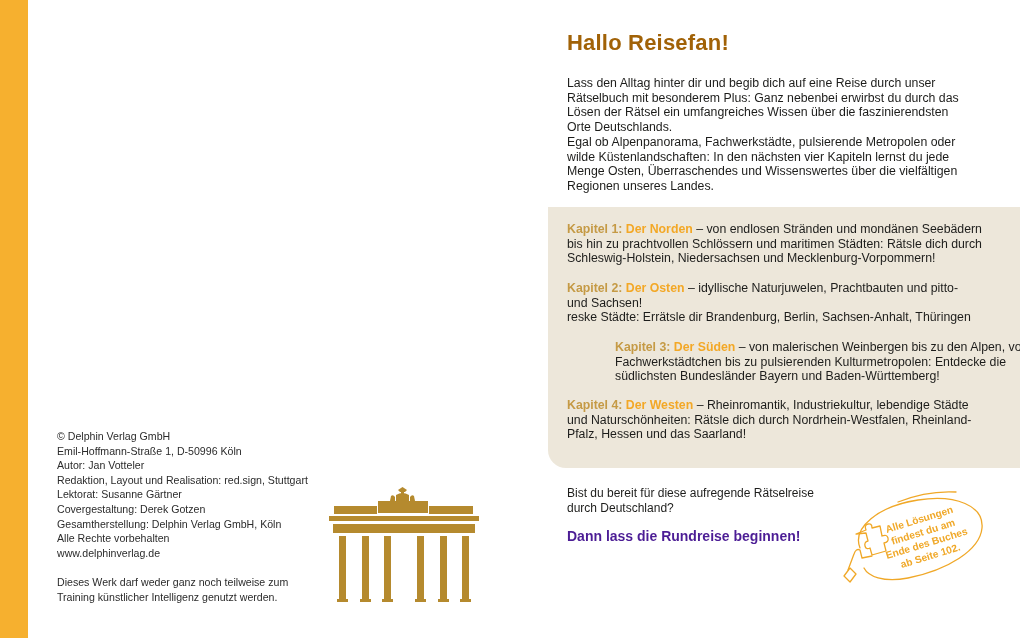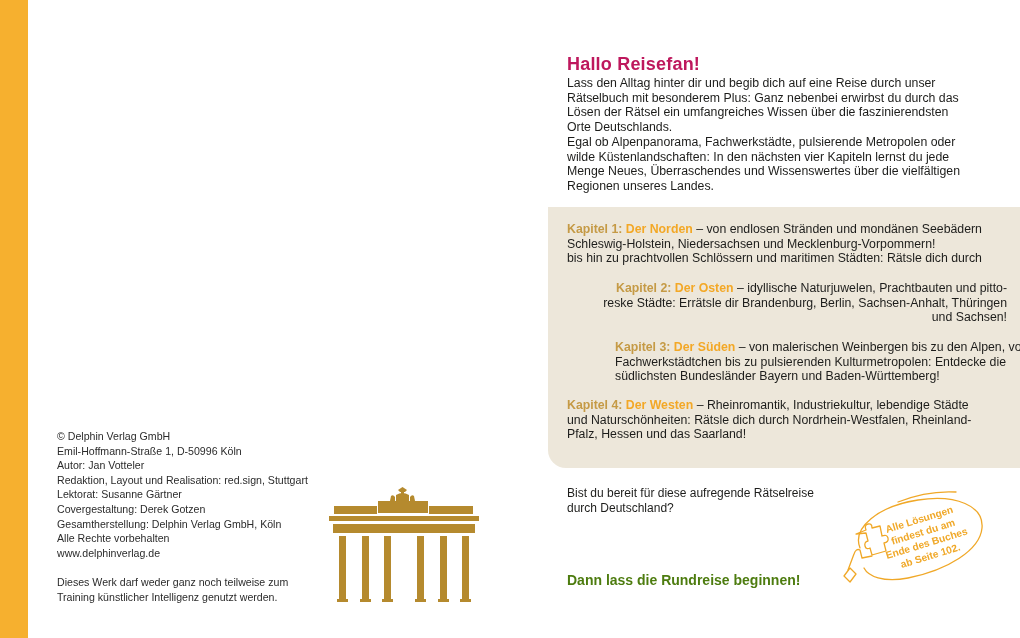--- a/index.html
+++ b/index.html
@@ -22,22 +22,22 @@
   .ai-note {
     position: absolute; left: 57px; top: 575px; width: 270px;
     font-size: 10.6px; line-height: 14.6px; color: #2b2b2b;
   }
   .ai-note .line { display: block; white-space: nowrap; }
   .gate {
     position: absolute; left: 329px; top: 487px; width: 150px; height: 116px;
   }
   
   .title {
-    position: absolute; left: 567px; top: 54px;
-    font-size: 18px; font-weight: 700; color: #be185d; letter-spacing: 0.2px;
+    position: absolute; left: 567px; top: 30px;
+    font-size: 22px; font-weight: 700; color: #a16207; letter-spacing: 0.2px;
     margin: 0;
   }
   .intro {
     position: absolute; left: 567px; top: 76px; width: 420px;
     font-size: 12.3px; line-height: 14.7px; color: #1d1d1b;
   }
   .intro .line { display: block; white-space: nowrap; }
   .chapters {
     position: absolute; left: 548px; top: 207px; width: 472px; height: 261px;
     background: #ede7da;
@@ -50,21 +50,21 @@
   .chapter .line { display: block; white-space: nowrap; }
   .chapter .ch-num { color: #c59a45; font-weight: 700; }
   .chapter .ch-name { color: #f3a826; font-weight: 700; }
   .closing {
     position: absolute; left: 567px; top: 486px; width: 280px;
     font-size: 12px; line-height: 14.7px; color: #1d1d1b;
   }
   .closing .line { display: block; white-space: nowrap; }
   .cta {
     position: absolute; left: 567px; top: 528px;
-    font-size: 14px; font-weight: 700; color: #4d7c0f; white-space: nowrap; margin-top: 44px;
+    font-size: 14px; font-weight: 700; color: #4c1d95; white-space: nowrap;
   }
   .stamp {
     position: absolute; left: 838px; top: 488px; width: 150px; height: 100px;
   }
   .stamp-text {
     position: absolute; left: 870px; top: 513px; width: 110px;
     transform: rotate(-17deg); transform-origin: 50% 50%;
     font-size: 10.2px; line-height: 12.6px; font-weight: 700;
     color: #f0a828; text-align: center;
   }
@@ -129,40 +129,40 @@
 
 <h1 class="title">Hallo Reisefan!</h1>
 
 <div class="intro">
   <span class="line">Lass den Alltag hinter dir und begib dich auf eine Reise durch unser</span>
   <span class="line">Rätselbuch mit besonderem Plus: Ganz nebenbei erwirbst du durch das</span>
   <span class="line">Lösen der Rätsel ein umfangreiches Wissen über die faszinierendsten</span>
   <span class="line">Orte Deutschlands.</span>
   <span class="line">Egal ob Alpenpanorama, Fachwerkstädte, pulsierende Metropolen oder</span>
   <span class="line">wilde Küstenlandschaften: In den nächsten vier Kapiteln lernst du jede</span>
-  <span class="line">Menge Neues, Überraschendes und Wissenswertes über die vielfältigen</span>
+  <span class="line">Menge Osten, Überraschendes und Wissenswertes über die vielfältigen</span>
   <span class="line">Regionen unseres Landes.</span>
 </div>
 
 <div class="chapters">
   <div class="chapter" style="top:15px;">
     <span class="line">
       <span class="ch-num">Kapitel 1:</span>
       <span class="ch-name">Der Norden</span><span> – von endlosen Stränden und mondänen Seebädern</span>
     </span>
+    <span class="line">bis hin zu prachtvollen Schlössern und maritimen Städten: Rätsle dich durch</span>
     <span class="line">Schleswig-Holstein, Niedersachsen und Mecklenburg-Vorpommern!</span>
-    <span class="line">bis hin zu prachtvollen Schlössern und maritimen Städten: Rätsle dich durch</span>
-  </div>
-  <div class="chapter" style="top:74px;text-align:right;">
+  </div>
+  <div class="chapter" style="top:74px;">
     <span class="line">
       <span class="ch-num">Kapitel 2:</span>
       <span class="ch-name">Der Osten</span><span> –  idyllische Naturjuwelen, Prachtbauten und pitto-</span>
     </span>
+    <span class="line">und Sachsen!</span>
     <span class="line">reske Städte: Errätsle dir Brandenburg, Berlin, Sachsen-Anhalt, Thüringen</span>
-    <span class="line">und Sachsen!</span>
   </div>
   <div class="chapter" style="top:133px;margin-left:48px;">
     <span class="line">
       <span class="ch-num">Kapitel 3:</span>
       <span class="ch-name">Der Süden</span><span> – von malerischen Weinbergen bis zu den Alpen, von</span>
     </span>
     <span class="line">Fachwerkstädtchen bis zu pulsierenden Kulturmetropolen: Entdecke die</span>
     <span class="line">südlichsten Bundesländer Bayern und Baden-Württemberg!</span>
   </div>
   <div class="chapter" style="top:191px;">

